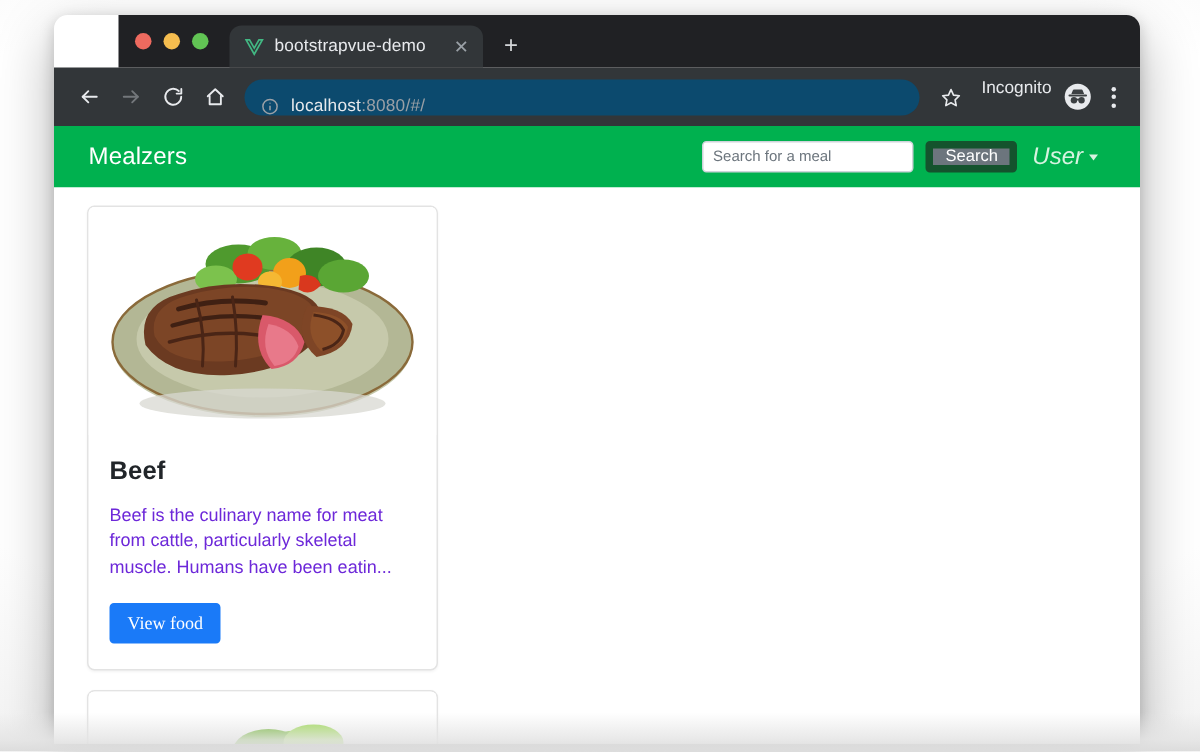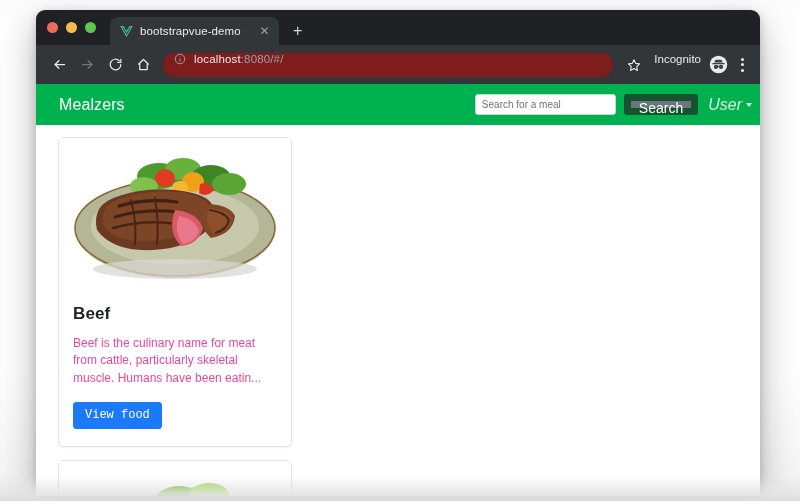--- a/index.html
+++ b/index.html
@@ -41,20 +41,21 @@
   }
 
   
   .tab-strip {
     position: relative;
     height: 35px;
     background: #202124;
     display: flex;
     align-items: flex-end;
     padding-left: 11px;
+    margin-left: 43px;
   }
   .traffic-lights {
     display: flex;
     align-items: center;
     gap: 8px;
     height: 35px;
     padding-right: 14px;
   }
   .dot { width: 11px; height: 11px; border-radius: 50%; }
   .dot.red { background: #ee6a5f; }
@@ -117,24 +118,24 @@
     justify-content: center;
     border-radius: 50%;
     color: #e8eaed;
     flex: none;
   }
   .nav-btn.disabled { color: #73777b; }
 
   .omnibox {
     flex: 1;
     height: 24px;
-    background: #7f1d1d;
+    background: #0c4a6e;
     border-radius: 13px;
     display: flex;
-    align-items: flex-start;
+    align-items: flex-end;
     padding: 0 11px;
     margin: 0 7px 0 5px;
     gap: 8px;
     min-width: 0;
   }
   .info-icon { flex: none; color: #9aa0a6; }
   .url-text {
     font-size: 11.5px;
     color: #9aa0a6;
     white-space: nowrap;
@@ -167,21 +168,21 @@
     background: #ffffff;
     overflow: hidden;
   }
 
   
   .navbar {
     height: 41px;
     background: #00b14f;
     display: flex;
     align-items: center;
-    padding: 0 8px 0 23px;
+    padding: 0 28px 0 23px;
     box-sizing: border-box;
   }
   .brand {
     color: #ffffff;
     font-size: 16px;
     font-weight: 400;
     letter-spacing: 0.1px;
   }
   .nav-right {
     margin-left: auto;
@@ -199,24 +200,24 @@
     font-family: "Liberation Sans", sans-serif;
     color: #495057;
     padding: 0 6px;
     box-sizing: border-box;
     outline: none;
   }
   .search-input::placeholder { color: #6c757d; }
   .search-btn {
     height: 21px;
     background: #6c757d;
-    border: 7px solid #14532d;
+    border: 5px solid #14532d;
     border-radius: 3px;
     color: #ffffff;
-    font-size: 14px;
+    font-size: 11px;
     font-family: "Liberation Sans", sans-serif;
     padding: 0 8px;
     cursor: pointer;
     line-height: 1;
   }
   .user-dd {
     color: #d6f3e0;
     font-size: 16px;
     font-style: italic;
     display: flex;
@@ -257,30 +258,30 @@
   .card-title {
     font-size: 17px;
     font-weight: bold;
     color: #212529;
     margin: 0 0 11px 0;
     letter-spacing: 0.1px;
   }
   .card-text {
     font-size: 12px;
     line-height: 1.45;
-    color: #ec4899;
+    color: #6d28d9;
     margin: 0 0 15px 0;
   }
   .btn-primary {
     display: inline-block;
     background: #1a7af8;
     border: 1px solid #1a7af8;
     color: #ffffff;
     font-size: 12px;
-    font-family: Liberation Mono, monospace;
+    font-family: Liberation Serif, serif;
     padding: 6px 11px;
     border-radius: 3px;
     cursor: pointer;
     line-height: 1.1;
   }
 
   
   .bottom-fade {
     position: absolute;
     left: 0;

